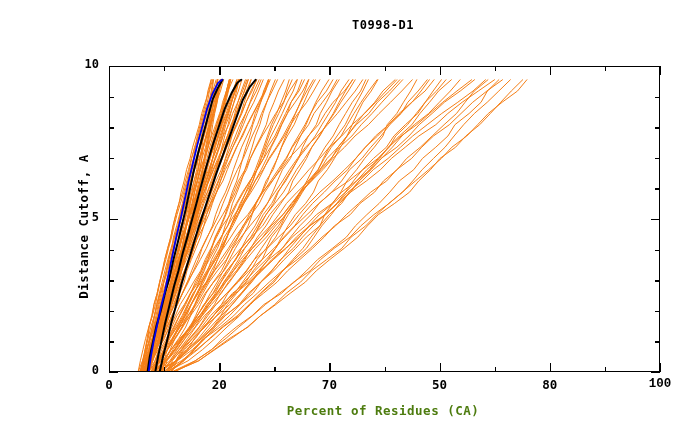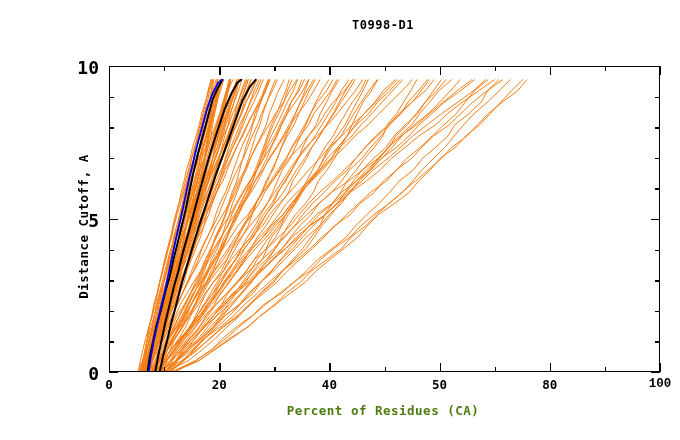--- a/index.html
+++ b/index.html
@@ -20,21 +20,21 @@
     border:1.4px solid #000;box-sizing:border-box;pointer-events:none;
   }
 
   .tick{position:absolute;background:#000;}
 
   .xlabel{
     position:absolute;top:377px;font-size:12.5px;font-weight:bold;color:#000;
     text-align:center;width:60px;margin-left:-30px;
   }
   .ylabel{
-    position:absolute;left:26px;font-size:18px;font-weight:bold;color:#000;
+    position:absolute;left:26px;font-size:12px;font-weight:bold;color:#000;
     text-align:right;width:30px;margin-top:-9px;
   }
 
   #x-axis-title{
     position:absolute;left:0;top:403px;width:680px;text-align:center;
     font-size:12.5px;font-weight:bold;color:#4d7c0f;letter-spacing:0.5px;
   }
   #y-axis-title{
     position:absolute;left:-80px;top:219px;width:240px;text-align:center;
     font-size:12.5px;font-weight:bold;color:#000;letter-spacing:0.5px;
@@ -204,21 +204,21 @@
       <div class="tick" style="left: 66px; top: 157.8px; width: 5px; height: 1.4px;"></div>
       <div class="tick" style="left: 612px; top: 157.8px; width: 5px; height: 1.4px;"></div>
       <div class="tick" style="left: 66px; top: 127.2px; width: 5px; height: 1.4px;"></div>
       <div class="tick" style="left: 612px; top: 127.2px; width: 5px; height: 1.4px;"></div>
       <div class="tick" style="left: 66px; top: 96.6px; width: 5px; height: 1.4px;"></div>
       <div class="tick" style="left: 612px; top: 96.6px; width: 5px; height: 1.4px;"></div>
     </div>
   <div id="xlabels-layer">
       <div class="xlabel" style="left: 66px;">0</div>
       <div class="xlabel" style="left: 176.2px;">20</div>
-      <div class="xlabel" style="left: 286.4px;">40</div>
+      <div class="xlabel" style="left: 286.4px;">70</div>
       <div class="xlabel" style="left: 396.6px;">50</div>
       <div class="xlabel" style="left: 506.8px;">80</div>
       <div class="xlabel" style="left: 617px; font-family: Liberation Mono, monospace;">100</div>
     </div>
   <div id="ylabels-layer">
       <div class="ylabel" style="top: 372px;">0</div>
       <div class="ylabel" style="top: 219px;">5</div>
       <div class="ylabel" style="top: 66px;">10</div>
     </div>
 

